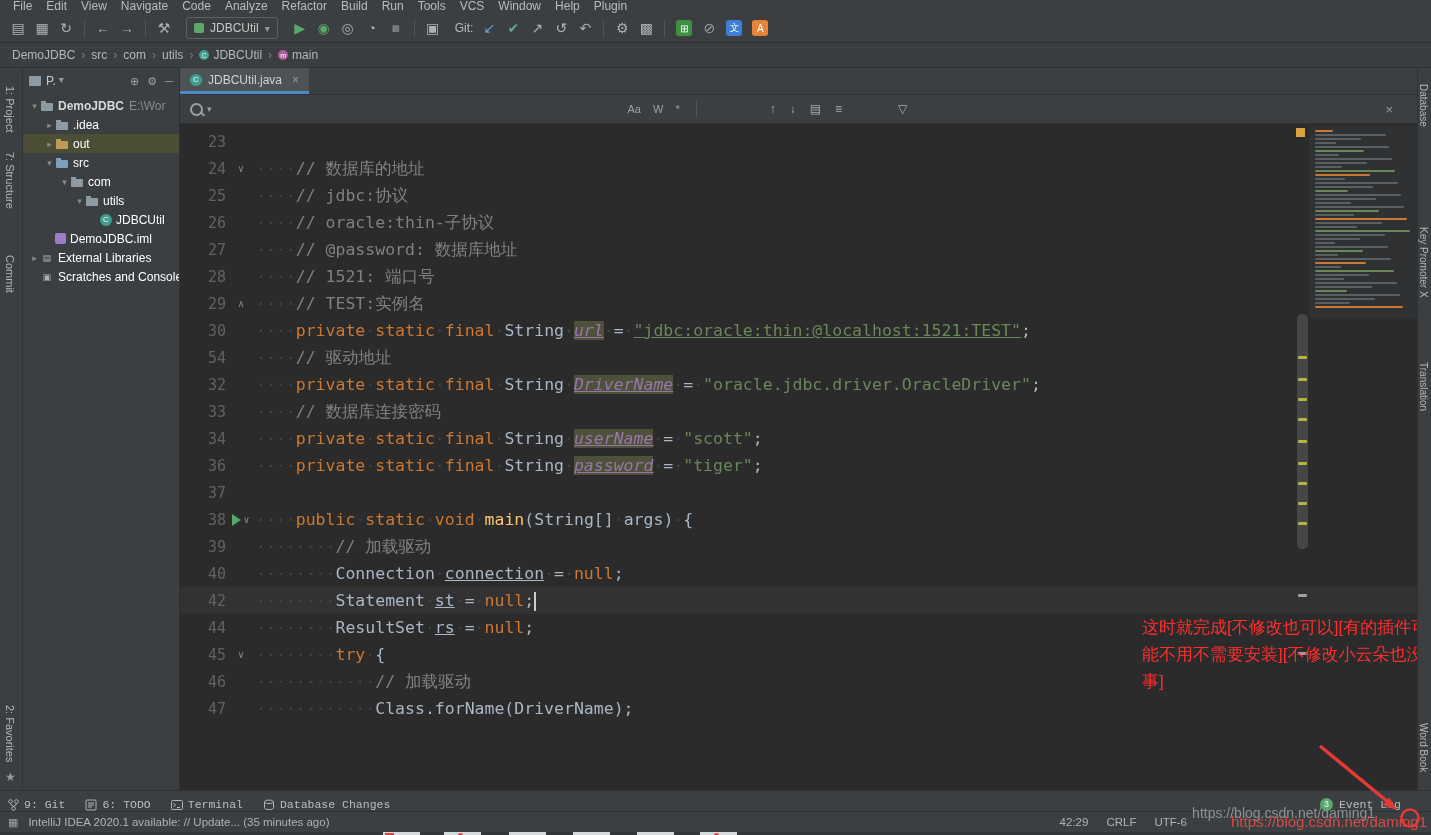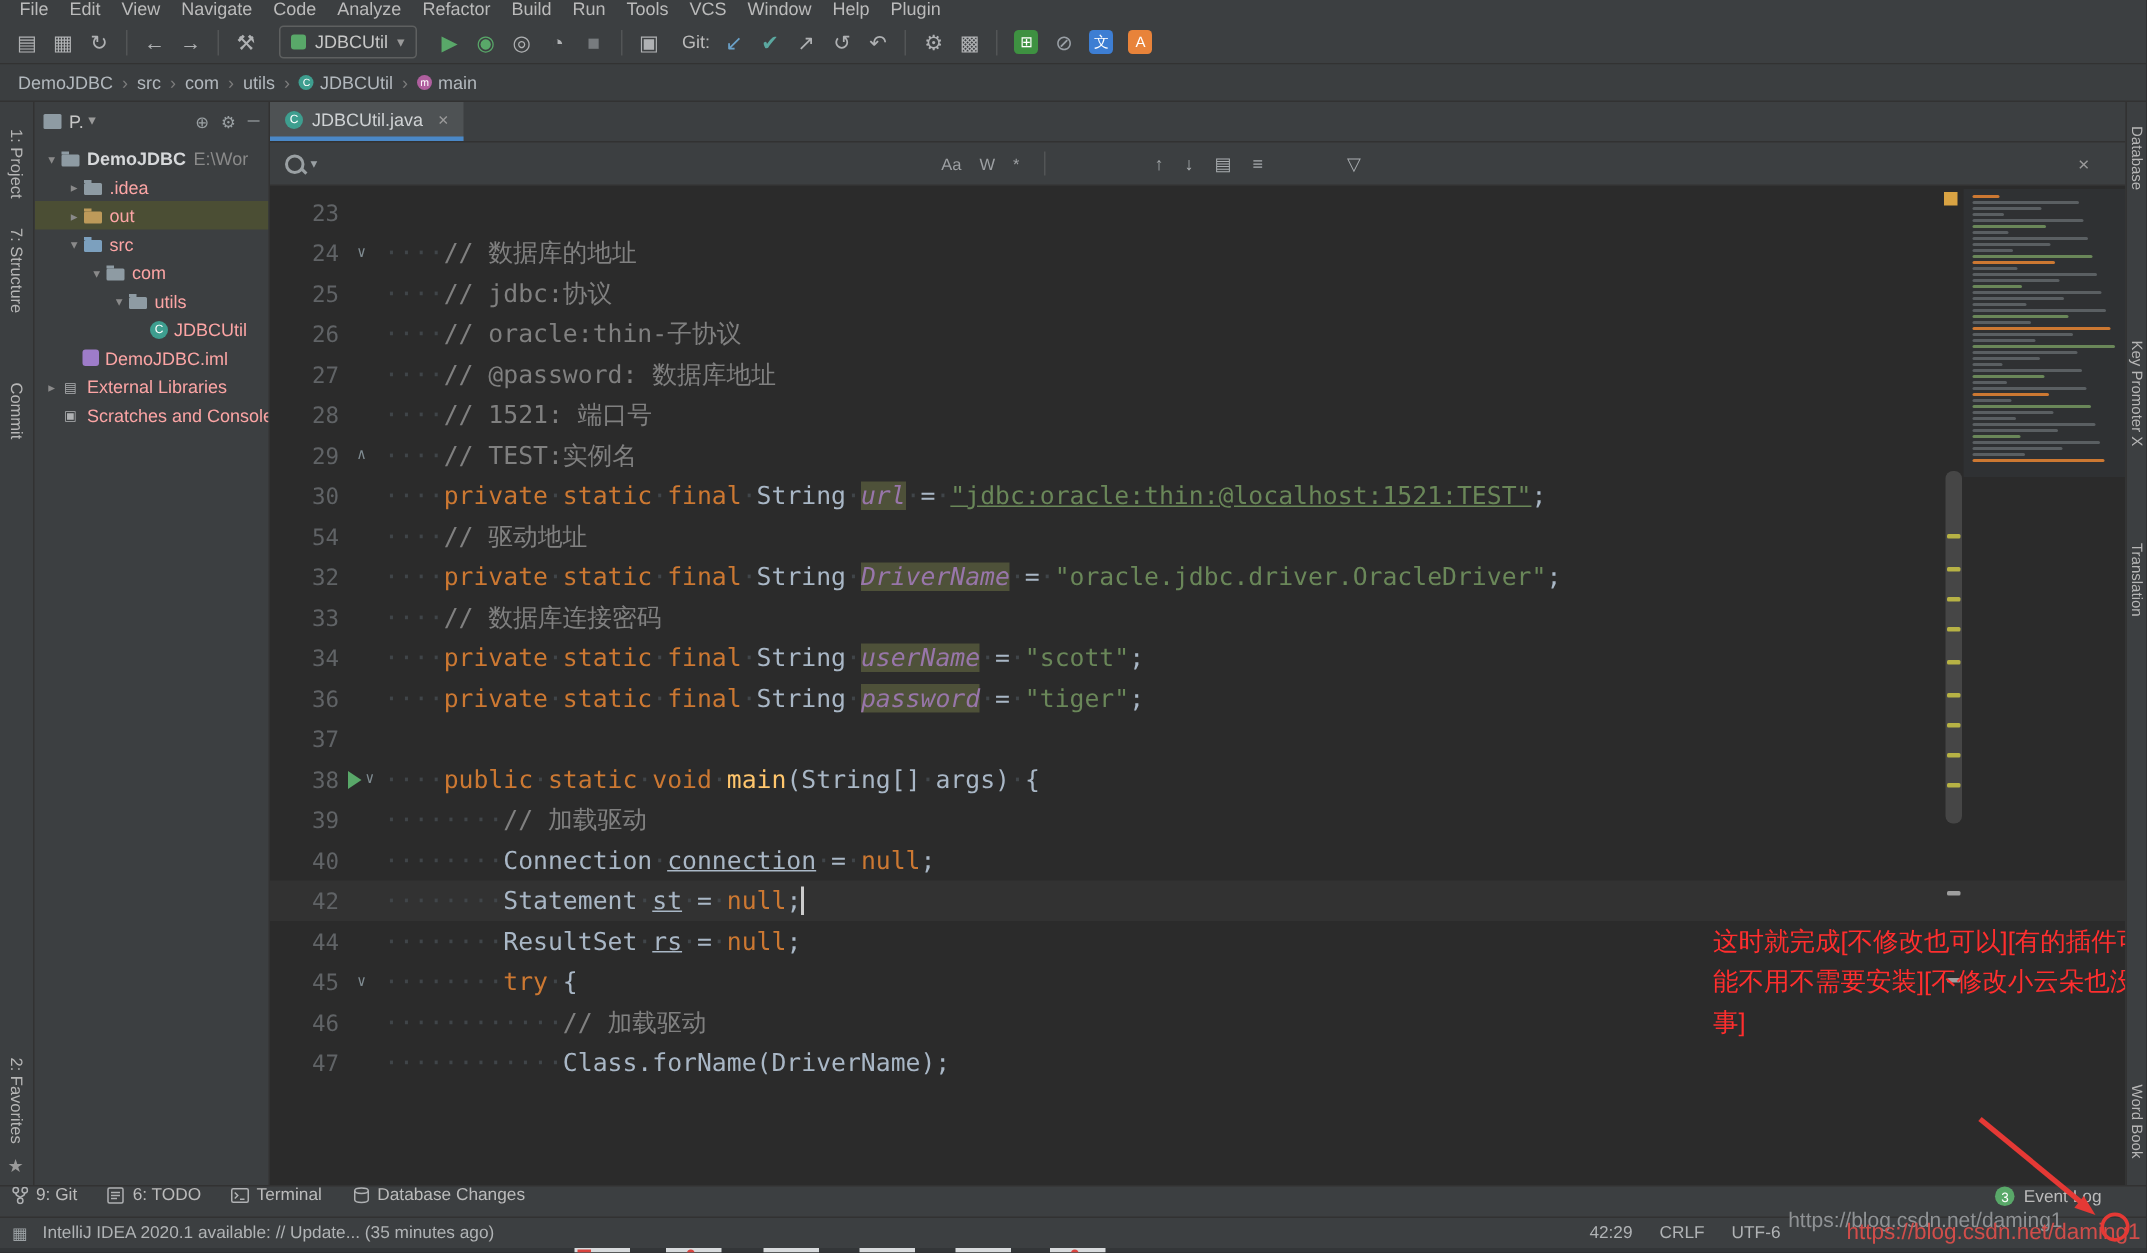--- a/index.html
+++ b/index.html
@@ -40,21 +40,21 @@
   .trow{height:19px;display:flex;align-items:center;white-space:nowrap;}
   .trow.hl{background:#4b4e34;}
   .arr{width:11px;color:#8a8a8a;font-size:9px;flex:none;text-align:center;}
   .tic{width:14px;height:12px;margin-right:4px;flex:none;position:relative;display:inline-flex;align-items:center;justify-content:center;font-size:9px;color:#afb1b3;}
   .tic.folder::before,.tic.folder-src::before,.tic.folder-out::before{content:"";position:absolute;left:1px;top:3px;width:12px;height:8px;border-radius:1px;background:#8E9BA3;}
   .tic.folder::after,.tic.folder-src::after,.tic.folder-out::after{content:"";position:absolute;left:1px;top:1px;width:5px;height:2px;background:#8E9BA3;}
   .tic.folder-src::before,.tic.folder-src::after{background:#7CA0BE;}
   .tic.folder-out::before,.tic.folder-out::after{background:#BD9A5A;}
   .tic.class{background:#3E9E8F;border-radius:50%;width:12px;height:12px;font-size:8px;color:#fff;}
   .tic.iml{background:#9E7CC9;border-radius:2px;width:11px;height:11px;}
-  .tlabel{color:#fca5a5;}
+  .tlabel{color:#ffffff;}
   .tlabel.bold{font-weight:bold;color:#d6d8da;}
   .tsuffix{color:#8a8a8a;padding-left:5px;}
   
   .editor-col{flex:1;display:flex;flex-direction:column;min-width:0;background:#2b2b2b;}
   .tabbar{height:26px;background:#3c3f41;display:flex;border-bottom:1px solid #323232;flex:none;}
   .tab{display:inline-flex;align-items:center;gap:6px;padding:0 10px;background:#4e5254;border-bottom:3px solid #4A88C7;color:#cfd2d4;}
   .cls-icon{width:12px;height:12px;border-radius:50%;background:#3E9E8F;color:#fff;font-size:8px;display:inline-flex;align-items:center;justify-content:center;}
   .tab-close{color:#9a9a9a;margin-left:4px;}
   .searchbar{height:28px;background:#3c3f41;border-bottom:1px solid #323232;display:flex;align-items:center;padding:0 10px;flex:none;}
   .mag{width:9px;height:9px;border:2px solid #9aa0a3;border-radius:50%;position:relative;display:inline-block;margin-right:2px;}
@@ -70,31 +70,31 @@
   .sb-close{color:#9a9a9a;padding-right:14px;font-size:13px;}
   .editor-body{flex:1;position:relative;overflow:hidden;background:#2b2b2b;}
   #code{position:absolute;top:4px;left:0;right:0;}
   .line{display:flex;height:27px;align-items:center;font-family:"DejaVu Sans Mono",monospace;font-size:16.5px;white-space:pre;color:#a9b7c6;}
   .line.active{background:#323232;}
   .ln{width:46px;text-align:right;color:#606366;font-size:15px;flex:none;}
   .fold{width:30px;flex:none;display:flex;align-items:center;justify-content:center;gap:2px;color:#7f8b91;font-size:10px;}
   .run-arrow{width:0;height:0;border-left:9px solid #59A869;border-top:6px solid transparent;border-bottom:6px solid transparent;display:inline-block;}
   .ws{color:#404549;} .cm{color:#808080;} .kw{color:#cc7832;} .pl{color:#a9b7c6;} .ty{color:#a9b7c6;}
   .fn{color:#ffc66d;} .str{color:#6a8759;} .strU{color:#6a8759;text-decoration:underline;}
-  .fld{color:#9876aa;font-style:italic;background:#4e5139;}
+  .fld{color:#9876aa;font-style:italic;background:#4e5139;text-decoration:underline;}
   .var{color:#a9b7c6;text-decoration:underline;}
   .caret{display:inline-block;width:2px;height:19px;background:#cccccc;vertical-align:middle;}
   .minimap{position:absolute;top:2px;right:0;width:108px;height:192px;background:#2f3133;padding:4px 0 0 6px;box-sizing:border-box;overflow:hidden;}
   .mm-line{height:2px;margin-bottom:2px;border-radius:1px;}
   .mm-mark{position:absolute;top:4px;right:112px;width:9px;height:9px;background:#D9A343;}
   .stripe-mark{position:absolute;right:110px;width:9px;height:3px;border-radius:1px;}
   .scroll-thumb{position:absolute;right:109px;top:190px;width:11px;height:235px;background:rgba(170,170,170,0.22);border-radius:5px;}
   .annotation{position:absolute;left:962px;top:490px;width:294px;color:#ff2e2e;font-size:17px;line-height:27px;}
   
-  .toolbuttons{height:20px;background:#3c3f41;border-top:1px solid #323232;display:flex;align-items:flex-start;padding:0 8px;font-size:11.5px;}
+  .toolbuttons{height:20px;background:#3c3f41;border-top:1px solid #323232;display:flex;align-items:flex-end;padding:0 8px;font-size:11.5px;font-family:Liberation Mono, monospace;}
   #tbLeft{display:flex;gap:20px;align-items:center;}
   .twbtn{display:inline-flex;align-items:center;gap:5px;color:#bbbbbb;}
   .twic{display:inline-flex;align-items:center;}
   .event-log{margin-left:auto;display:inline-flex;align-items:center;gap:6px;padding-right:22px;color:#bbbbbb;}
   .ev-badge{width:13px;height:13px;border-radius:50%;background:#59A869;color:#fff;font-size:9px;display:inline-flex;align-items:center;justify-content:center;}
   .statusbar{height:20px;background:#3c3f41;border-top:1px solid #323232;display:flex;align-items:center;padding:0 8px;font-size:11.5px;color:#b0b3b5;}
   .sb-qaicon{margin-right:10px;color:#9aa0a3;font-size:11px;}
   .sb-right{margin-left:auto;display:flex;gap:18px;padding-right:236px;}
   .scraps{height:7px;background:#333638;position:relative;}
   .scrap{position:absolute;top:0;height:7px;width:37px;background:#d7dadc;}

